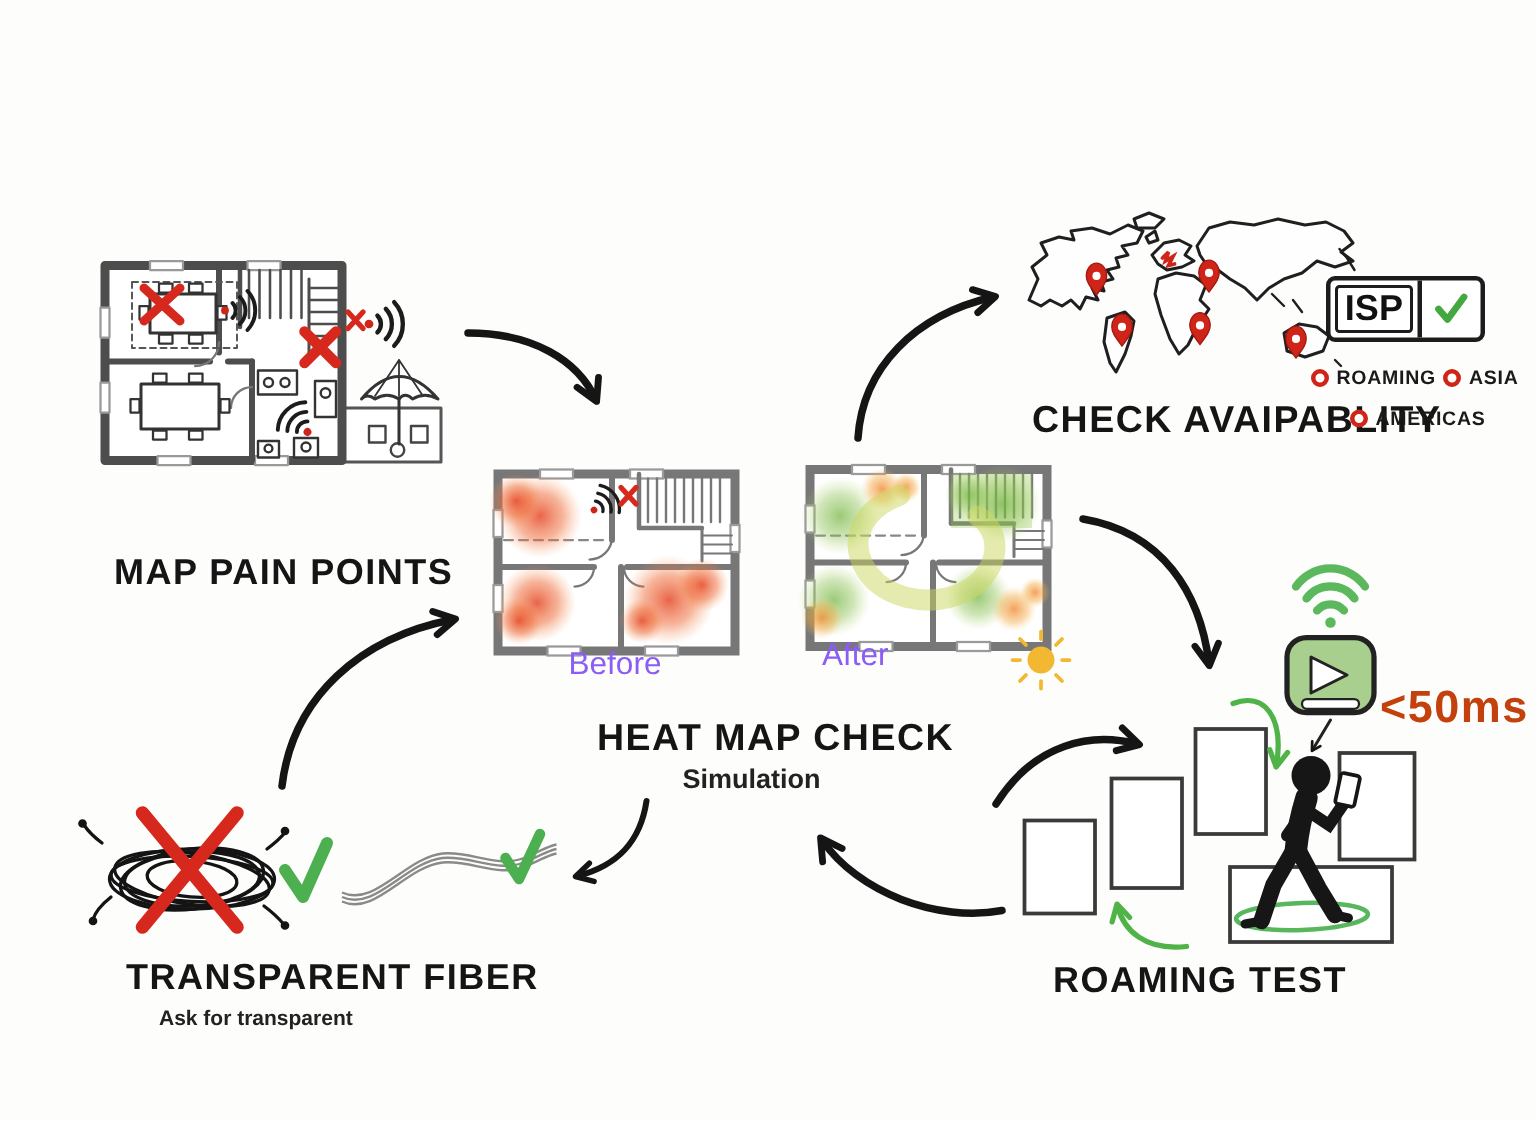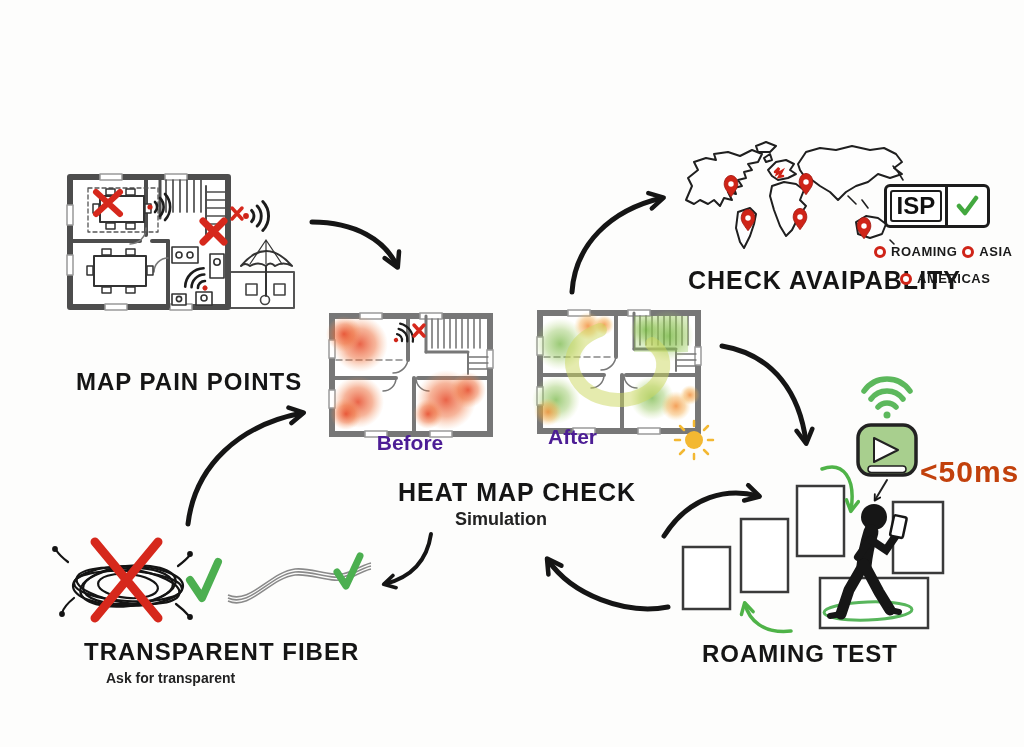--- a/index.html
+++ b/index.html
@@ -5,21 +5,21 @@
   html,body{margin:0;padding:0;background:#ffffff;}
   #canvas{position:relative;width:1024px;height:747px;background:#fdfdfc;overflow:hidden;
           font-family:"Liberation Sans",sans-serif;color:#181818;}
   #art{position:absolute;left:0;top:0;}
   .lbl{position:absolute;white-space:nowrap;}
   .title{left:252px;top:36px;width:466px;text-align:center;font-size:46px;font-weight:800;
          letter-spacing:2px;color:#111;}
   .h1{font-size:24px;font-weight:800;letter-spacing:1px;color:#151515;}
   .h1b{font-size:25px;font-weight:800;letter-spacing:1px;color:#151515;}
   .sub{font-size:18px;font-weight:600;color:#222;}
-  .hand{font-size:21px;font-weight:700;color:#4c1d95;}
+  .hand{font-size:21px;font-weight:400;color:#8b5cf6;}
   .lbl-pain{left:76px;top:333px;margin-top:35px;}
   .lbl-check{left:688px;top:266px;}
   .lbl-heat{left:398px;top:478px;}
   .lbl-sim{left:398px;top:509px;width:206px;text-align:center;}
   .lbl-before{left:330px;top:431px;width:160px;text-align:center;}
   .lbl-after{left:548px;top:425px;width:140px;text-align:left;}
   .lbl-roam{left:702px;top:640px;}
   .lbl-fiber{left:84px;top:638px;}
   .lbl-ask{left:106px;top:670px;font-size:14px;}
   .lbl-latency{left:920px;top:455px;font-size:30px;font-weight:800;color:#c2410c;letter-spacing:1px;}

